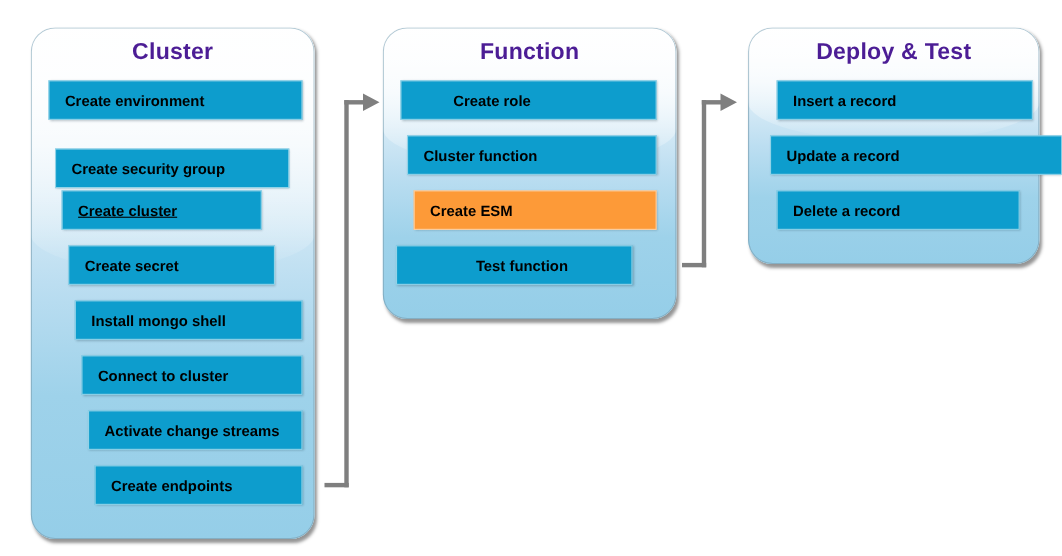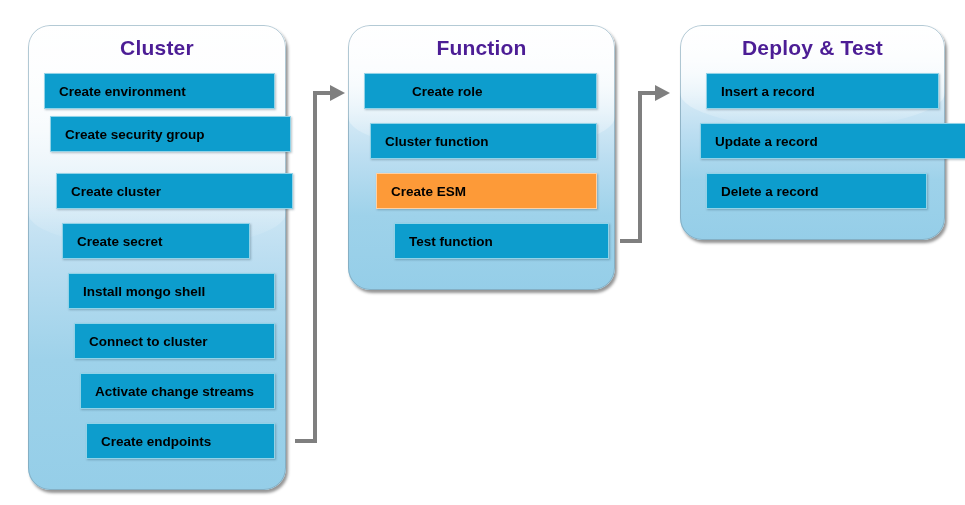--- a/index.html
+++ b/index.html
@@ -81,38 +81,38 @@
 
 <div id="stage">
 
   <div class="card" id="card-cluster" style="left:28px;top:25px;width:258px;height:465px;">
     <div class="sheen"></div>
     <div class="edge"></div>
   </div>
   <div class="card-title" style="left:28px;top:36px;width:258px;">Cluster</div>
 
   <div class="chip" style="left:44px;top:73px;width:231px;">Create environment</div>
-  <div class="chip" style="left:50px;top:116px;width:241px;">Create security group</div>
-  <div class="chip" style="left:56px;top:173px;width:237px;">Create cluster</div>
+  <div class="chip" style="left:50px;top:135px;width:213px;">Create security group</div>
+  <div class="chip" style="left:56px;top:173px;width:182px;text-decoration:underline;">Create cluster</div>
   <div class="chip" style="left:62px;top:223px;width:188px;">Create secret</div>
   <div class="chip" style="left:68px;top:273px;width:207px;">Install mongo shell</div>
   <div class="chip" style="left:74px;top:323px;width:201px;">Connect to cluster</div>
   <div class="chip" style="left:86px;top:423px;width:189px;">Create endpoints</div>
   <div class="chip" style="left:80px;top:373px;width:195px;">Activate change streams</div>
 
   <div class="card" id="card-function" style="left:348px;top:25px;width:267px;height:265px;">
     <div class="sheen"></div>
     <div class="edge"></div>
   </div>
   <div class="card-title" style="left:348px;top:36px;width:267px;">Function</div>
 
   <div class="chip" style="left:364px;top:73px;width:233px;padding-left:47px;">Create role</div>
   <div class="chip" style="left:370px;top:123px;width:227px;">Cluster function</div>
   <div class="chip accent" style="left:376px;top:173px;width:221px;">Create ESM</div>
-  <div class="chip" style="left:394px;top:223px;width:215px;">Test function</div>
+  <div class="chip" style="left:360px;top:223px;width:215px;text-align:center;">Test function</div>
 
   <div class="card" id="card-deploy" style="left:680px;top:25px;width:265px;height:215px;">
     <div class="sheen"></div>
     <div class="edge"></div>
   </div>
   <div class="card-title" style="left:680px;top:36px;width:265px;">Deploy &amp; Test</div>
 
   <div class="chip" style="left:694px;top:73px;width:233px;margin-left:12px;">Insert a record</div>
   <div class="chip" style="left:700px;top:123px;width:273px;">Update a record</div>
   <div class="chip" style="left:706px;top:173px;width:221px;">Delete a record</div>

